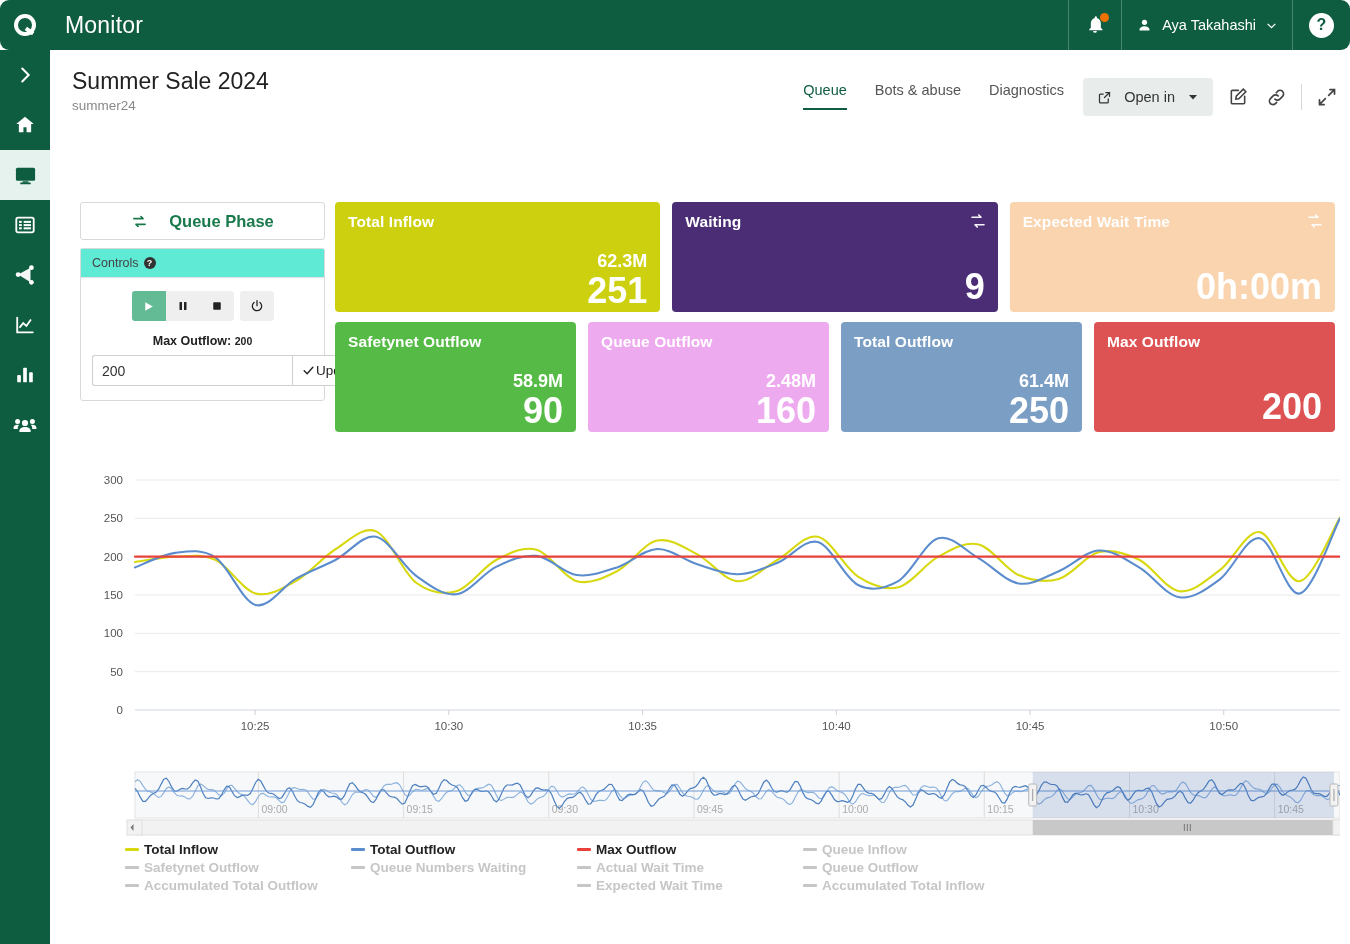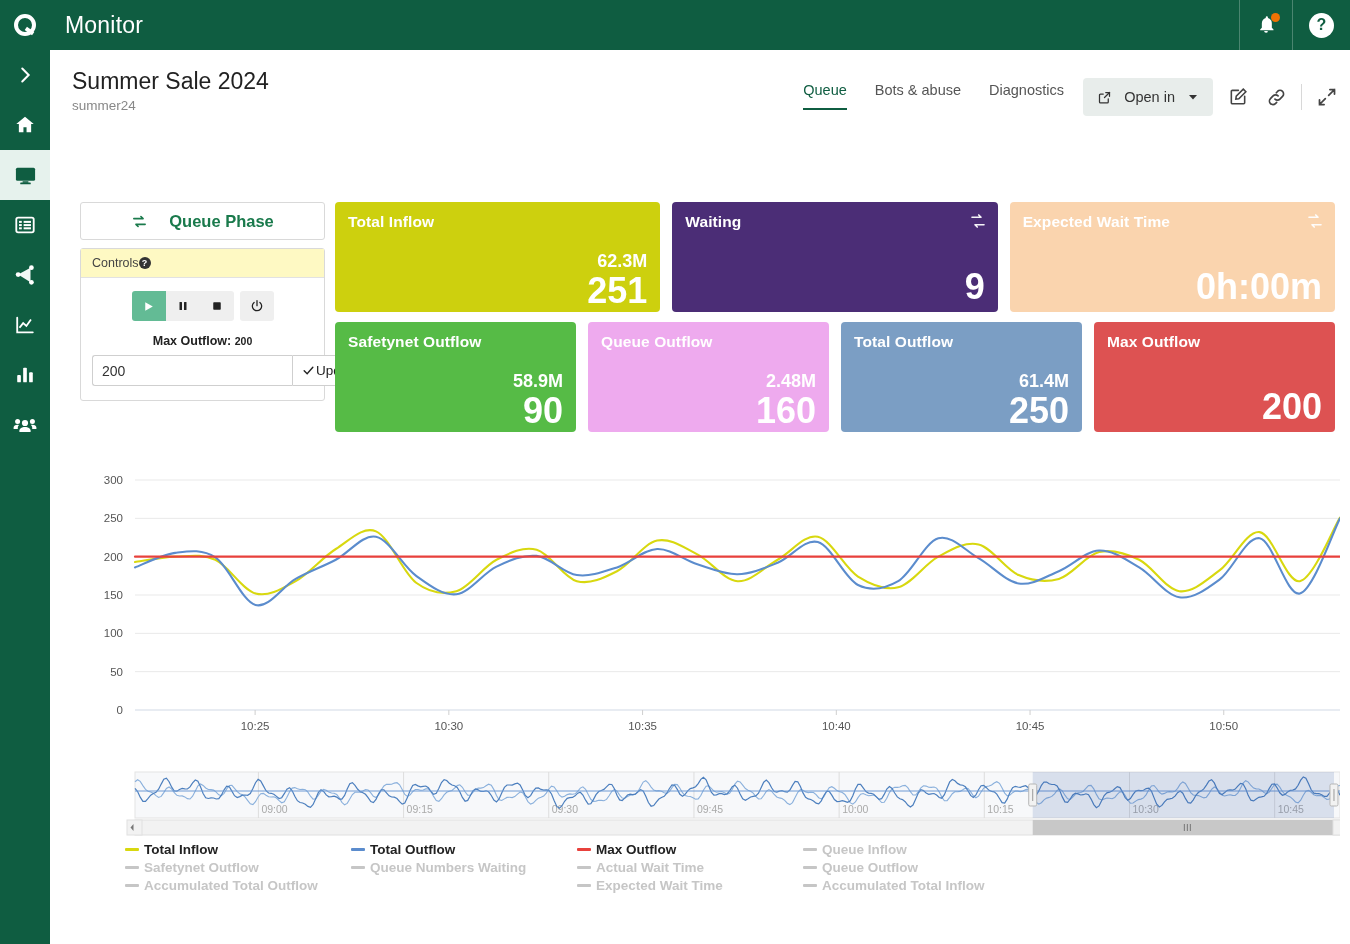--- a/index.html
+++ b/index.html
@@ -6,21 +6,21 @@
   html, body { margin:0; padding:0; }
   body {
     width:1350px; height:944px;
     font-family:"Liberation Sans", sans-serif;
     background:#ffffff; color:#333; overflow:hidden;
   }
 
   
   .topbar {
     position:absolute; top:0; left:0; width:1350px; height:50px;
-    background:#0f5d41; display:flex; align-items:center;
+    background:#0f5d41; display:flex; align-items:center;border-radius:9px;
   }
   .logo-box { width:50px; height:50px; display:flex; align-items:center; justify-content:center; }
   .logo-q {
     width:22px; height:22px; border-radius:50%;
     border:4px solid #fff; position:relative;
   }
   .logo-q::after {
     content:""; position:absolute; width:9px; height:4px; background:#fff;
     right:-2px; bottom:-1px; transform:rotate(35deg);
   }
@@ -75,22 +75,22 @@
 
   
   .controls-col { position:absolute; left:30px; top:152px; width:245px; }
   .phase-box {
     border:1px solid #d9d9d9; border-radius:3px; height:38px;
     display:flex; align-items:center; justify-content:center; gap:21px;
     color:#1a7a4c; font-weight:bold; font-size:16.5px; cursor:pointer; background:#fff;
   }
   .ctrl-card { border:1px solid #d9d9d9; border-radius:3px; margin-top:8px; background:#fff; }
   .ctrl-head {
-    background:#fef9c3; border-bottom:1px solid #e2e2e2; padding:7px 11px;
-    font-size:12.5px; color:#444; display:flex; align-items:center; 
+    background:#5eead4; border-bottom:1px solid #e2e2e2; padding:7px 11px;
+    font-size:12.5px; color:#444; display:flex; align-items:center; gap:5px;
   }
   .help-dot {
     width:12px; height:12px; border-radius:50%; background:#333; color:#fff;
     font-size:9px; display:inline-flex; align-items:center; justify-content:center; font-weight:bold;
   }
   .ctrl-body { padding:13px 11px 14px; }
   .btn-row { display:flex; justify-content:center; gap:6px; }
   .btn-group { display:flex; border-radius:3px; overflow:hidden; }
   .pbtn {
     width:34px; height:30px; background:#efefef; display:flex; align-items:center;
@@ -159,20 +159,30 @@
   <div class="app-title">Monitor</div>
 
   <div class="topbar-right">
     <div class="tb-cell">
       <span class="bell-wrap">
         <svg width="20" height="21" viewBox="0 0 24 24" fill="#fff">
             <path d="M12 22a2.2 2.2 0 0 0 2.2-2.2H9.8A2.2 2.2 0 0 0 12 22zm7-6v-5.5c0-3.1-1.8-5.7-4.7-6.4v-.7a1.3 1.3 0 1 0-2.6 0v.7C8.8 4.8 7 7.4 7 10.5V16l-2 2v1h16v-1l-2-2z"></path>
           </svg>
         <span class="notif-dot"></span>
       </span>
+    </div>
+    <div class="tb-cell user">
+      <svg width="17" height="17" viewBox="0 0 24 24" fill="#fff">
+          <circle cx="12" cy="7.5" r="3.7"></circle>
+          <path d="M12 13c-4.1 0-7 2.3-7 4.6V19h14v-1.4c0-2.3-2.9-4.6-7-4.6z"></path>
+        </svg>
+      <span>Aya Takahashi</span>
+      <svg width="13" height="13" viewBox="0 0 24 24" fill="none" stroke="#fff" stroke-width="2.4">
+          <path d="M5 9l7 7 7-7"></path>
+        </svg>
     </div>
     <div class="tb-cell">
       <span class="help-circle">?</span>
     </div>
   </div>
 </div>
 
 <div class="sidebar">
   <div class="side-item">
     <svg width="22" height="22" viewBox="0 0 24 24" fill="none" stroke="currentColor" stroke-width="2.2" stroke-linecap="round">

